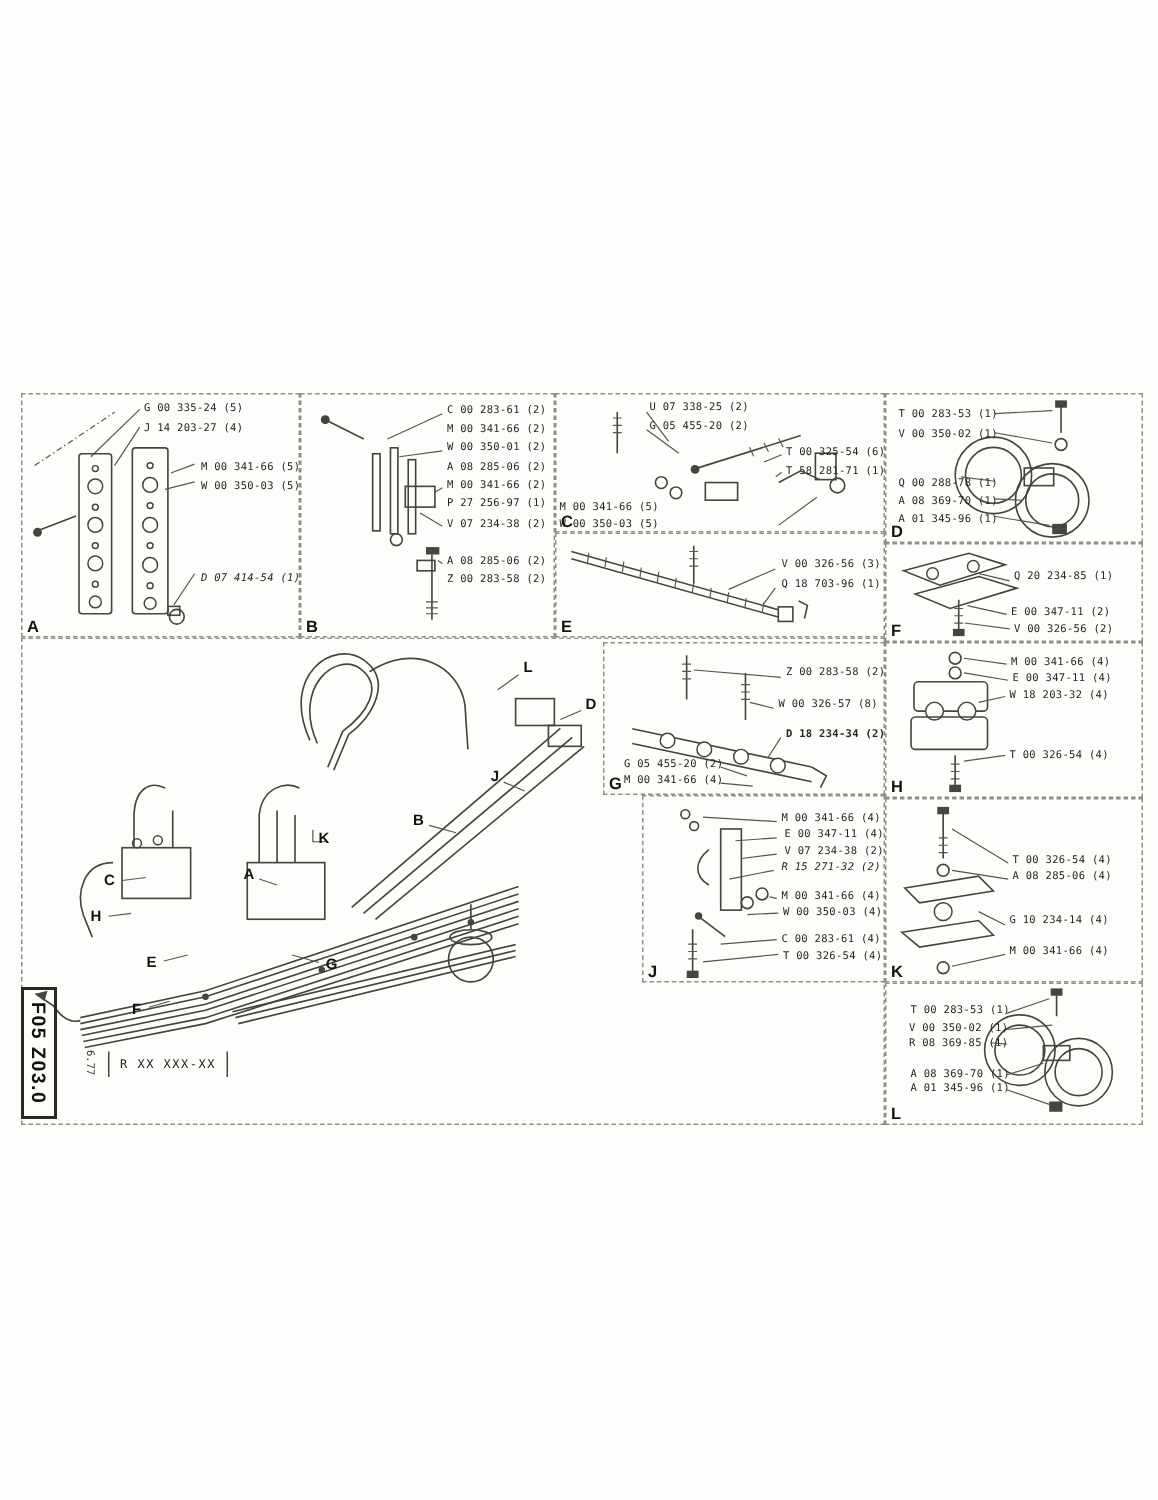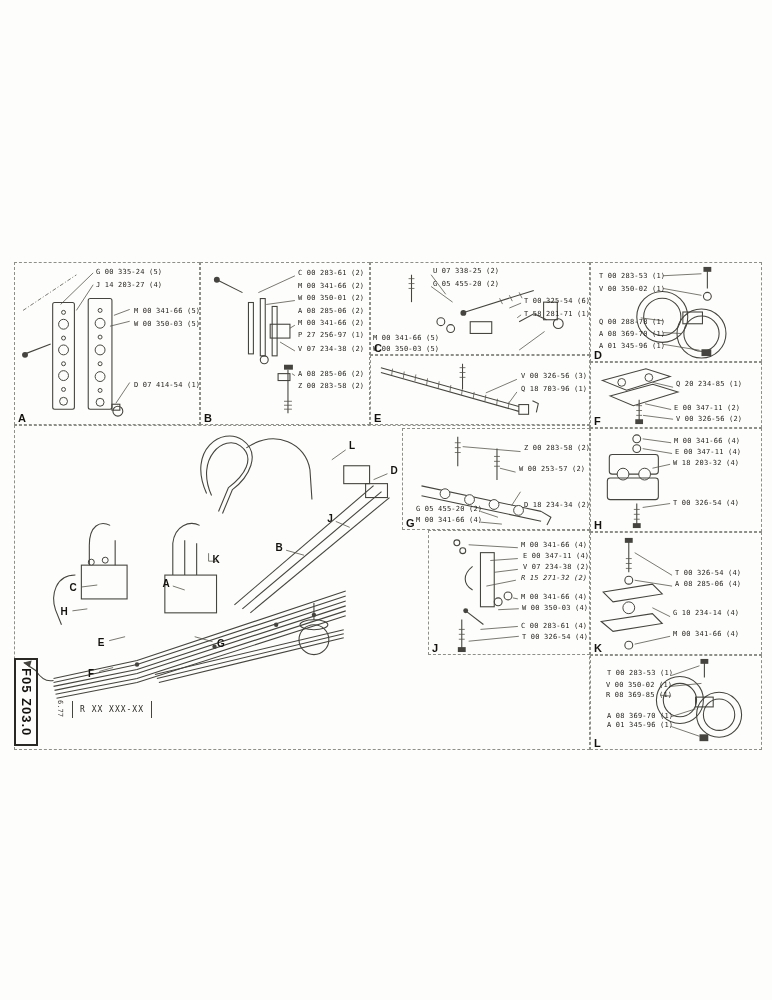--- a/index.html
+++ b/index.html
@@ -134,21 +134,21 @@
       <path class="lt" d="M116,47 L100,53"></path>
         <path class="lt" d="M116,59 L96,64"></path>
       <path class="lt" d="M116,121 L102,142"></path>
       <circle class="ln" cx="104" cy="150" r="5"></circle>
         <rect class="ln" x="98" y="143" width="8" height="6"></rect>
     </svg>
     <span class="pl" style="left:81px;top:5px;">G 00 335-24 (5)</span>
     <span class="pl" style="left:81px;top:18px;">J 14 203-27 (4)</span>
     <span class="pl" style="left:119px;top:44px;">M 00 341-66 (5)</span>
     <span class="pl" style="left:119px;top:57px;">W 00 350-03 (5)</span>
-    <span class="pl" style="left:119px;top:118px;">D 07 414-54 (1)</span>
+    <span class="pl" style="left:119px;top:118px;font-style:italic;">D 07 414-54 (1)</span>
     <span class="corner">A</span>
   </div>
 
   <div class="panel" style="left:200px;top:262px;width:170px;height:163px;">
     <svg viewBox="0 0 170 163">
       <path class="ln" d="M18,18 L42,30"></path>
         <circle class="fl" cx="16" cy="17" r="3"></circle>
       <rect class="ln" x="48" y="40" width="5" height="52"></rect>
       <rect class="ln" x="60" y="36" width="5" height="58"></rect>
       <rect class="ln" x="72" y="44" width="5" height="50"></rect>
@@ -279,22 +279,22 @@
       <circle class="hole" cx="92" cy="77" r="5"></circle>
         <circle class="hole" cx="117" cy="83" r="5"></circle>
       <path class="ln" d="M140,84 L150,90 L146,98"></path>
       <path class="lt" d="M119,23 L60,18"></path>
         <path class="lt" d="M114,44 L98,40"></path>
       <path class="lt" d="M119,64 L110,78"></path>
         <path class="lt" d="M78,84 L96,90"></path>
         <path class="lt" d="M78,95 L100,97"></path>
     </svg>
     <span class="pl" style="left:121px;top:15px;">Z 00 283-58 (2)</span>
-    <span class="pl" style="left:116px;top:36px;">W 00 253-57 (2)</span>
-    <span class="pl" style="left:121px;top:72px;">D 18 234-34 (2)</span>
+    <span class="pl" style="left:116px;top:36px;">W 00 326-57 (8)</span>
+    <span class="pl" style="left:121px;top:56px;font-weight:bold;">D 18 234-34 (2)</span>
     <span class="pl" style="left:13px;top:76px;">G 05 455-20 (2)</span>
     <span class="pl" style="left:13px;top:87px;">M 00 341-66 (4)</span>
     <span class="corner">G</span>
   </div>
 
   <div class="panel" style="left:590px;top:428px;width:172px;height:104px;">
     <svg viewBox="0 0 172 104">
       <circle class="ln" cx="46" cy="10" r="4"></circle>
         <circle class="ln" cx="46" cy="20" r="4"></circle>
       <rect class="ln" x="18" y="26" width="50" height="20" rx="3"></rect>

